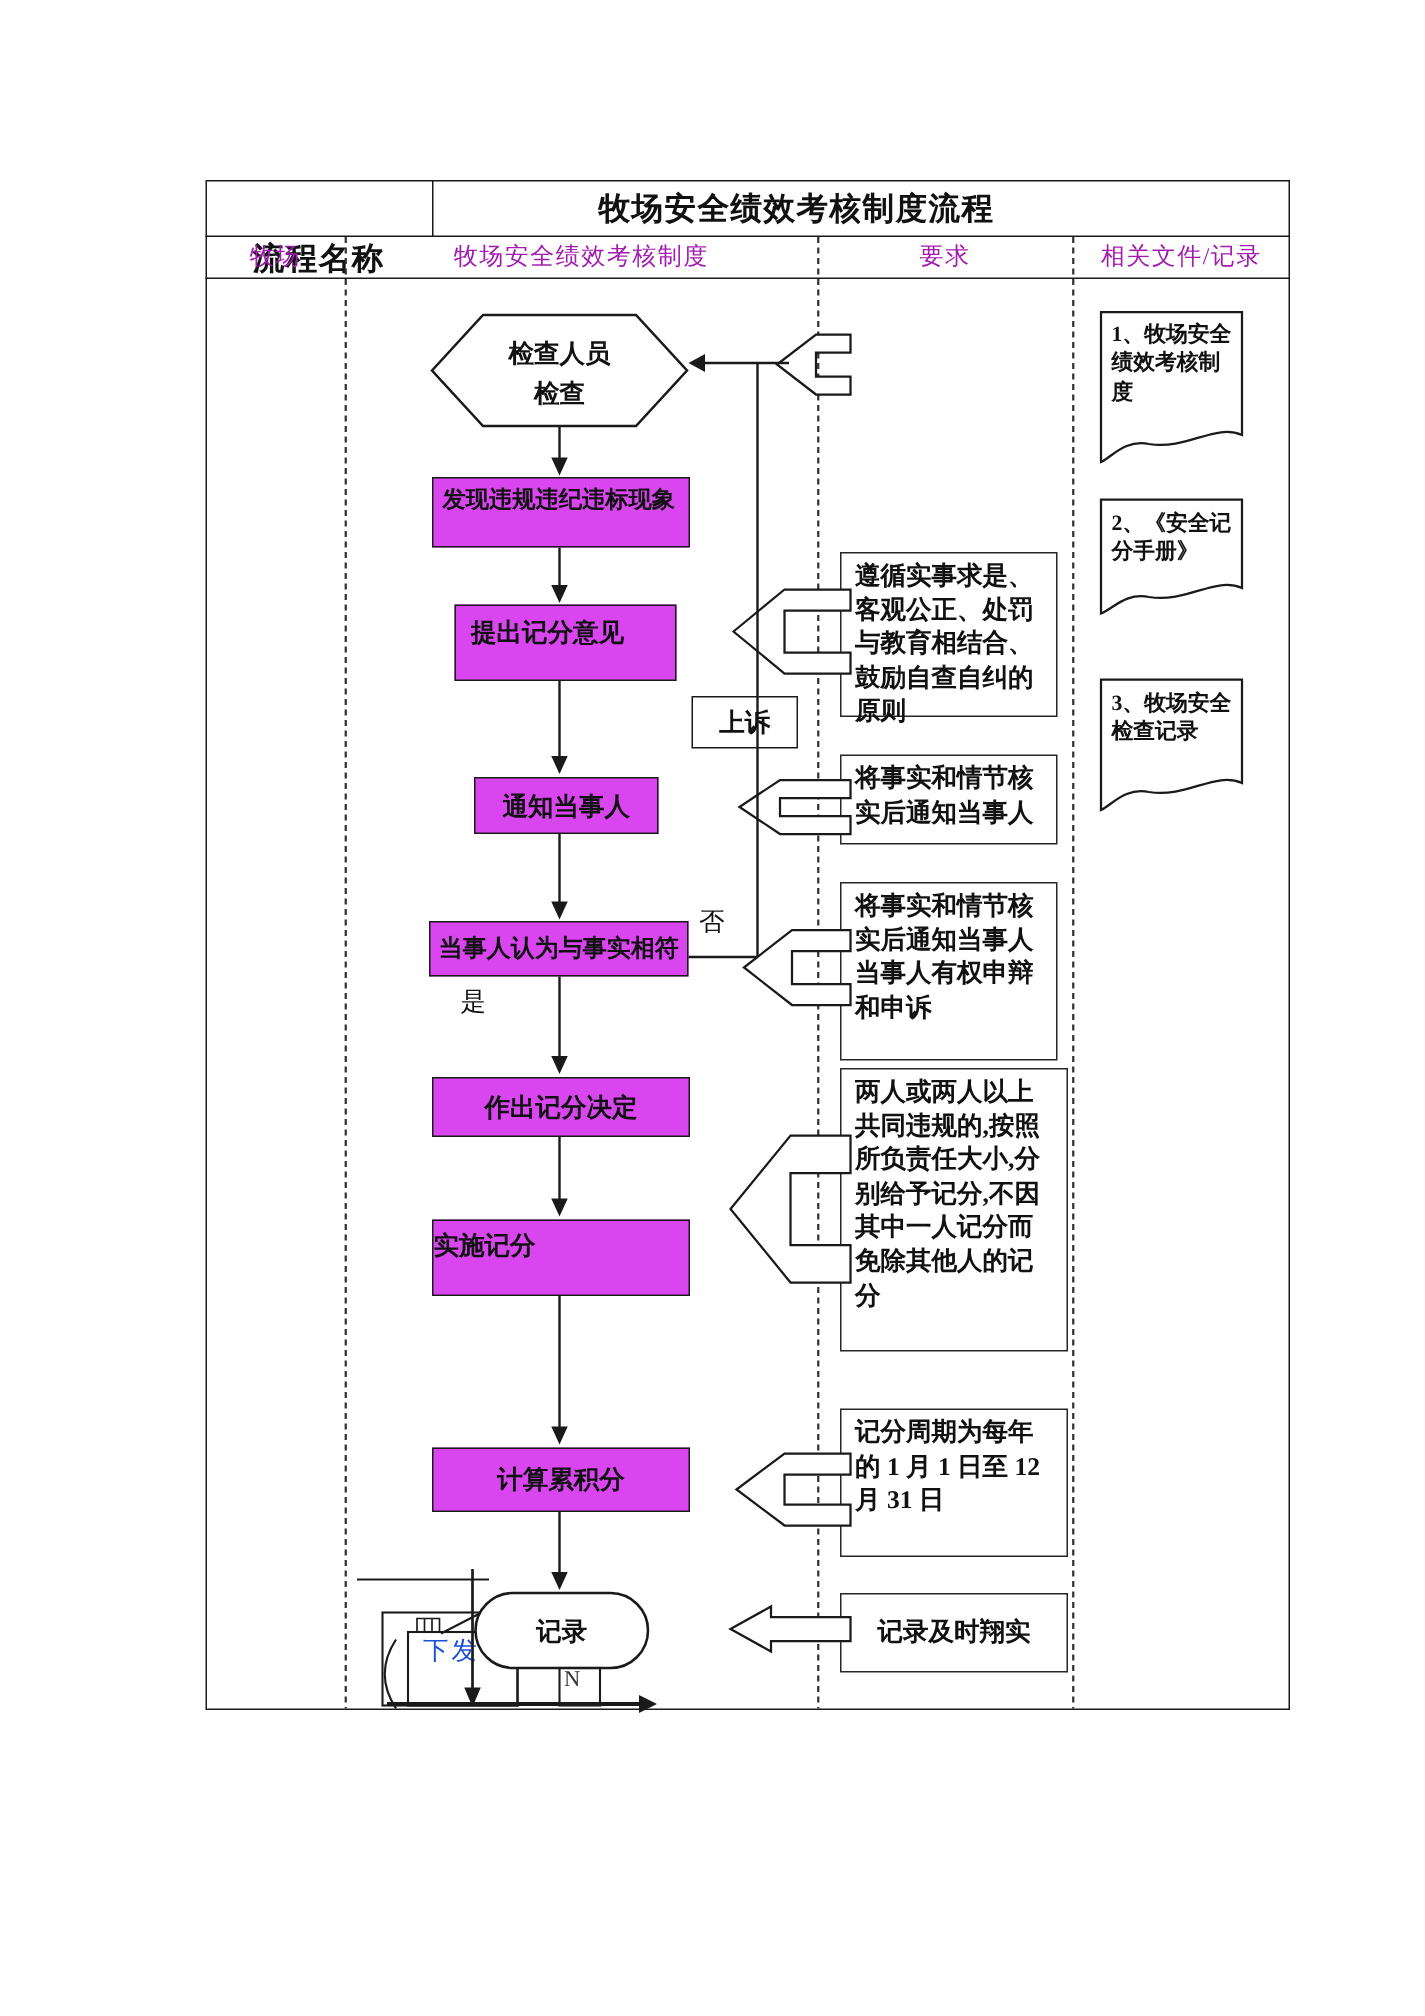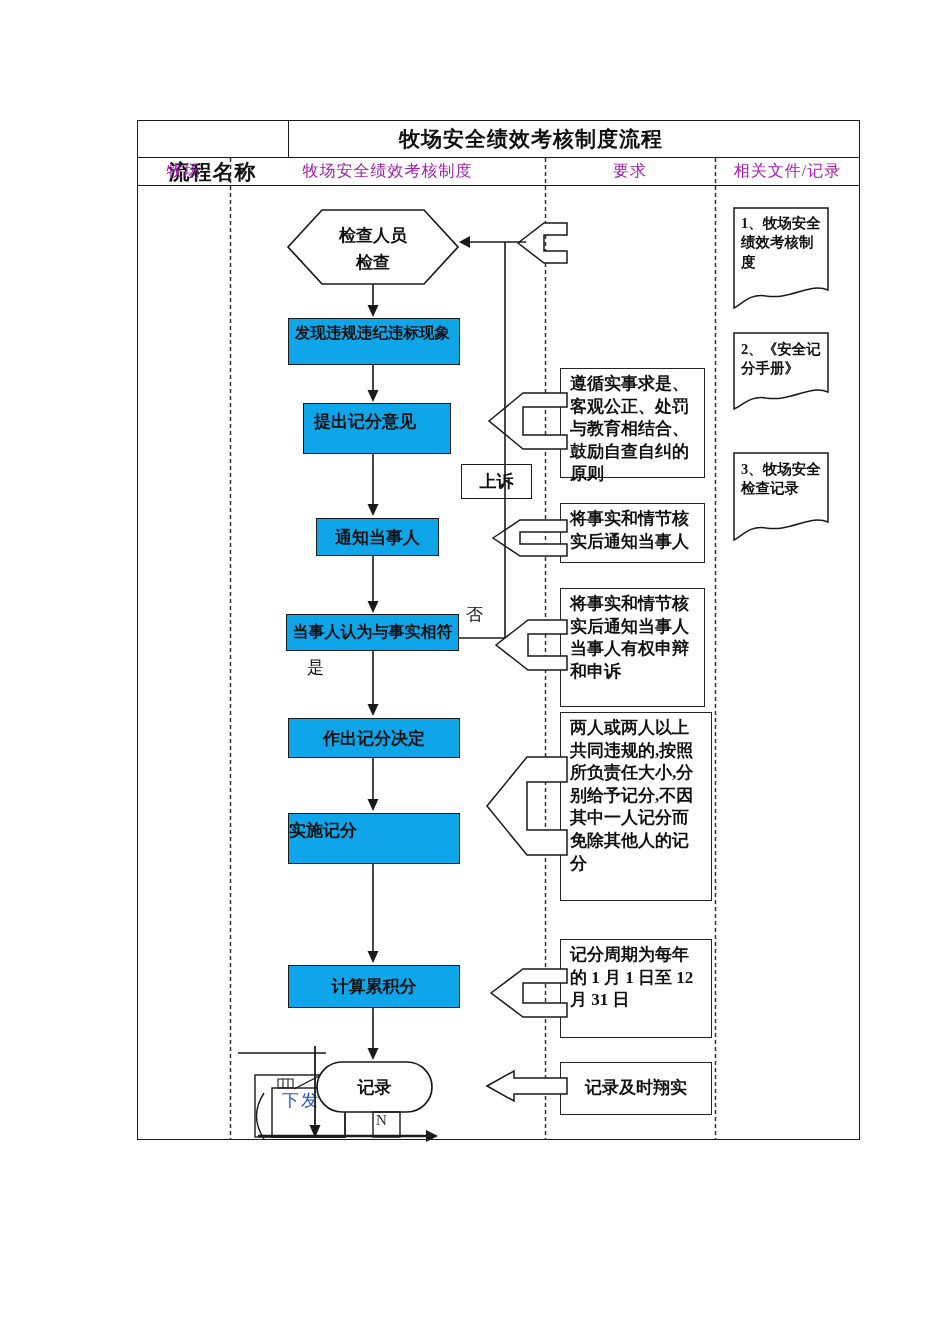--- a/index.html
+++ b/index.html
@@ -10,21 +10,21 @@
   .abs{position:absolute;box-sizing:border-box;}
   
   .frame{left:137px;top:120px;width:723px;height:1020px;border:1.6px solid #1a1a1a;z-index:0;}
   .hline{height:0;border-top:1.5px solid #1a1a1a;z-index:0;}
   .vline{width:0;border-left:1.5px solid #1a1a1a;z-index:0;}
   
   .hdr{display:flex;align-items:center;justify-content:center;z-index:1;}
   .hdr-row1{font-weight:bold;font-size:21px;letter-spacing:1px;}
   .hdr-row2{font-size:16px;letter-spacing:1px;color:#a21caf;}
   
-  .box{border:1.6px solid #1a1a1a;background:#0ea5e9;font-weight:bold;z-index:2;}
+  .box{border:1.6px solid #1a1a1a;background:#d946ef;font-weight:bold;z-index:2;}
   .cc{display:flex;align-items:center;justify-content:center;text-align:center;}
   .note{border:1.6px solid #262626;background:#fff;font-weight:bold;font-size:17px;
         line-height:1.33;padding:4px 9px 0 9px;z-index:2;}
   
   .lbl{z-index:5;background:transparent;}
   .svg-layer{left:0;top:0;width:950px;height:1344px;z-index:3;pointer-events:none;}
   .doc-text{z-index:5;font-weight:bold;font-size:14.5px;line-height:1.33;}
 </style>
 </head>
 <body>

